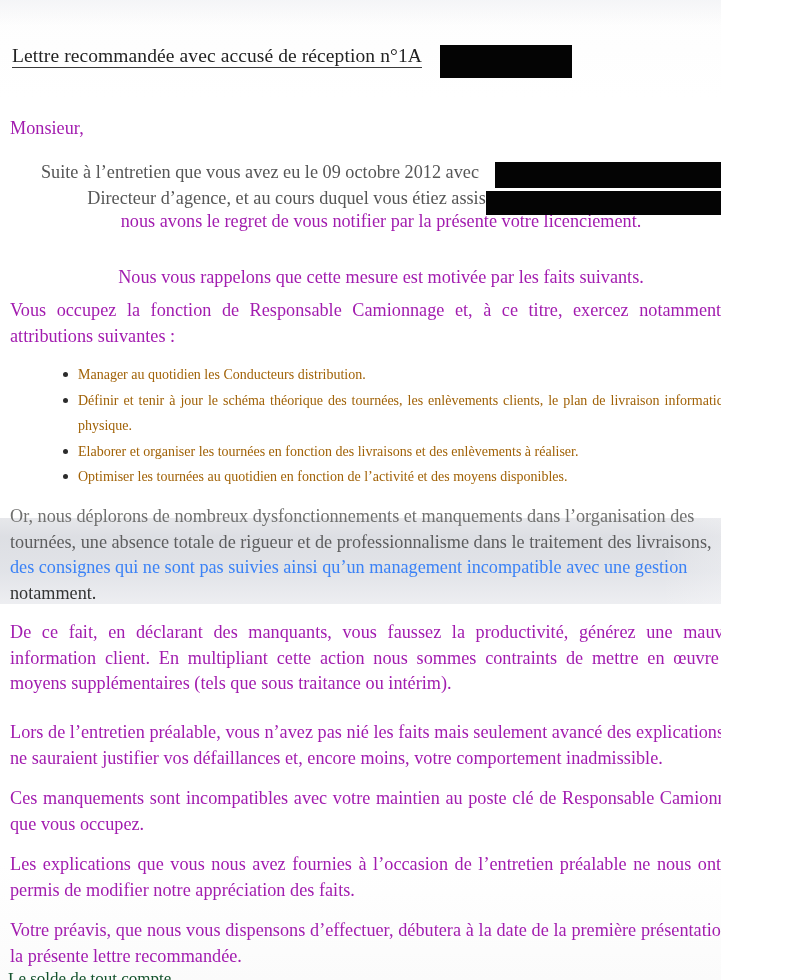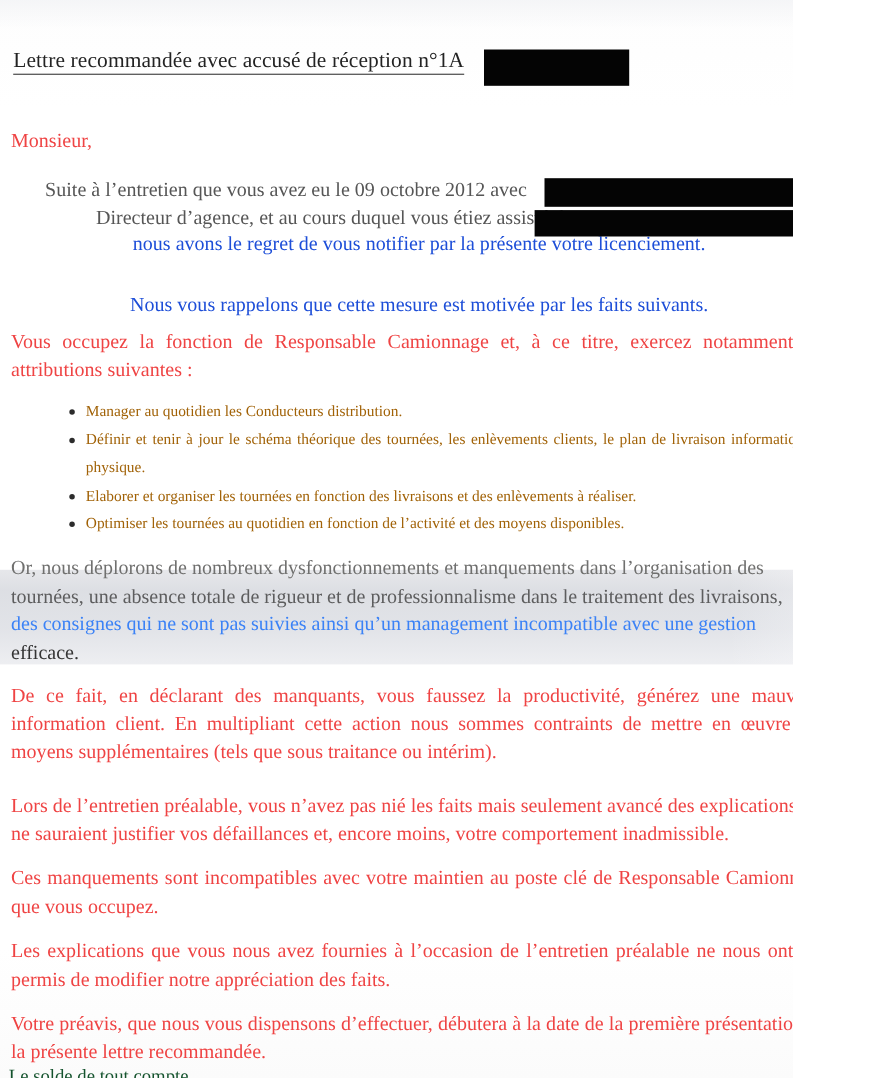--- a/index.html
+++ b/index.html
@@ -67,29 +67,29 @@
   }
 
   
   .para {
     position: absolute;
     left: 10px;
     width: 742px;
     font-size: 18.2px;
     line-height: 25.5px;
     text-align: justify;
-    color: #ef4444;
+    color: #a21caf;
     letter-spacing: 0.02px;
   }
   .para.salut { text-align: left; width: auto; }
   .para.nojust { text-align: center; }
 
   
   .ink-light { color: #565656; }
-  .ink-mid   { color: #1d4ed8; }
+  .ink-mid   { color: #a21caf; }
 
   
   .bullets {
     position: absolute;
     left: 10px;
     width: 742px;
     font-size: 14px;
     line-height: 25.5px;
     color: #a16207;
   }
@@ -207,21 +207,21 @@
       </div>
     </div>
 
     <div class="shaded-band" style="top:518px; height:86px;">
       <div class="fade-right"></div>
     </div>
     <div class="shaded-text" style="top:504px;">
       <span class="ln smudge-1">Or, nous déplorons de nombreux dysfonctionnements et manquements dans l’organisation des</span>
       <span class="ln smudge-2">tournées, une absence totale de rigueur et de professionnalisme dans le traitement des livraisons,</span>
       <span class="ln smudge-3">des consignes qui ne sont pas suivies ainsi qu’un management incompatible avec une gestion</span>
-      <span class="ln smudge-4">efficace.</span>
+      <span class="ln smudge-4">notamment.</span>
     </div>
 
     <div class="para" style="top:620px;">De ce fait, en déclarant des manquants, vous faussez la productivité, générez une mauvaise information client. En multipliant cette action nous sommes contraints de mettre en œuvre des moyens supplémentaires (tels que sous traitance ou intérim).</div>
 
     <div class="para" style="top:720px;">Lors de l’entretien préalable, vous n’avez pas nié les faits mais seulement avancé des explications qui ne sauraient justifier vos défaillances et, encore moins, votre comportement inadmissible.</div>
 
     <div class="para" style="top:786px;">Ces manquements sont incompatibles avec votre maintien au poste clé de Responsable Camionnage que vous occupez.</div>
 
     <div class="para" style="top:852px;">Les explications que vous nous avez fournies à l’occasion de l’entretien préalable ne nous ont pas permis de modifier notre appréciation des faits.</div>
 

